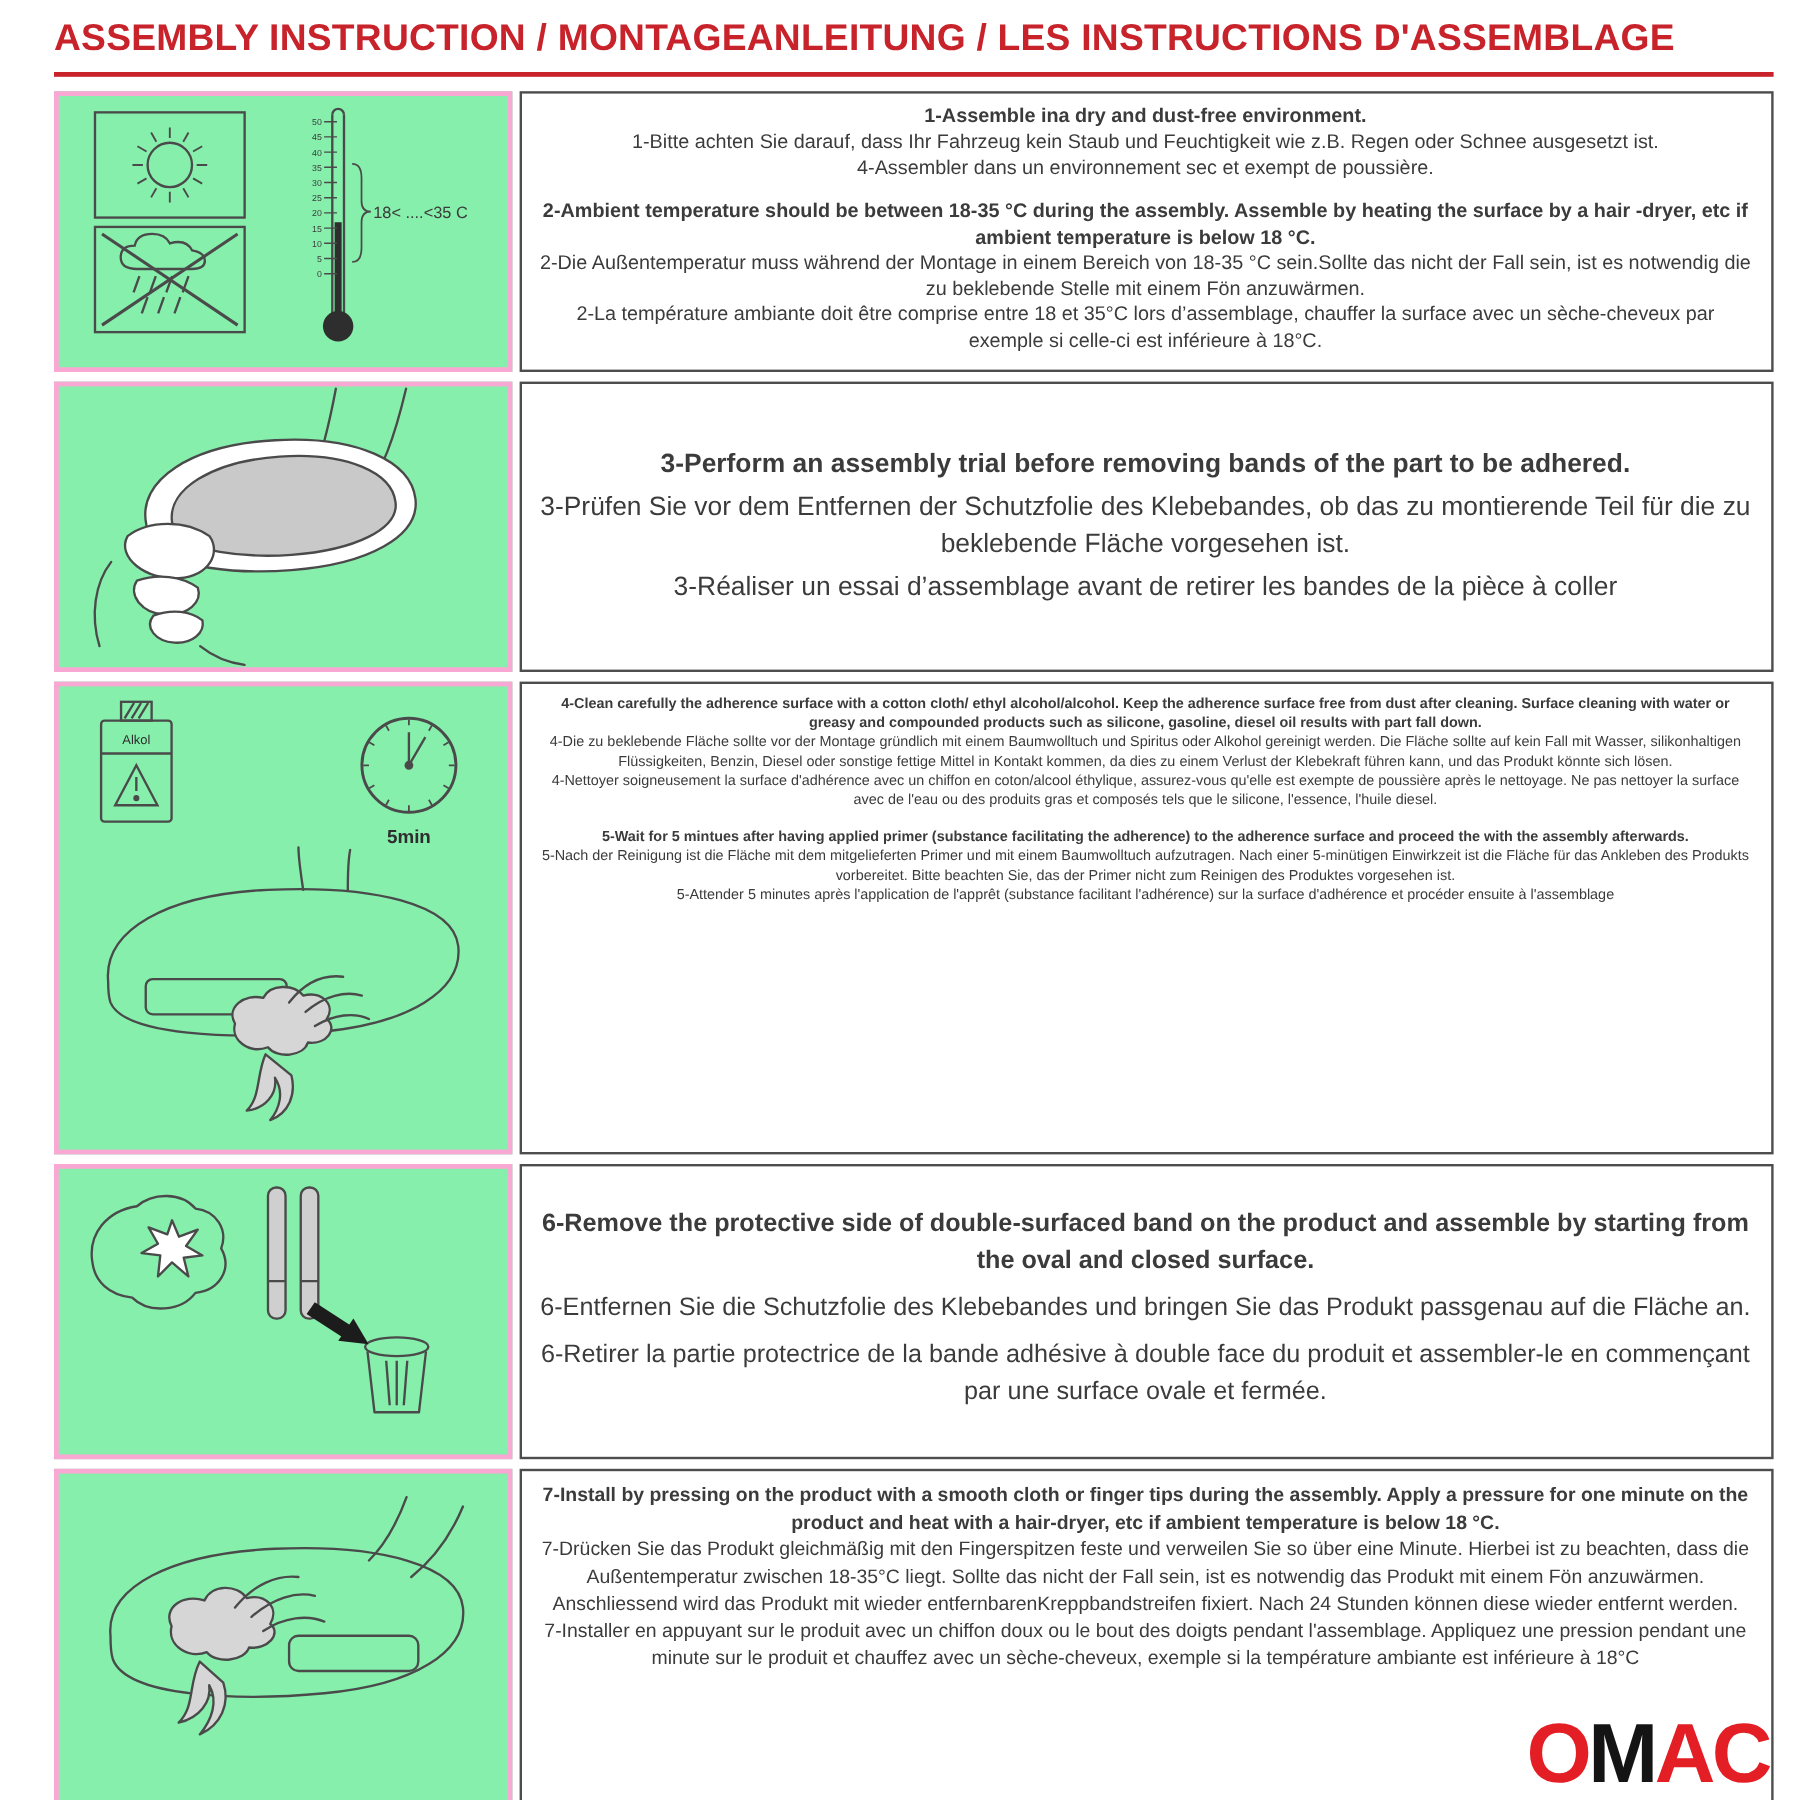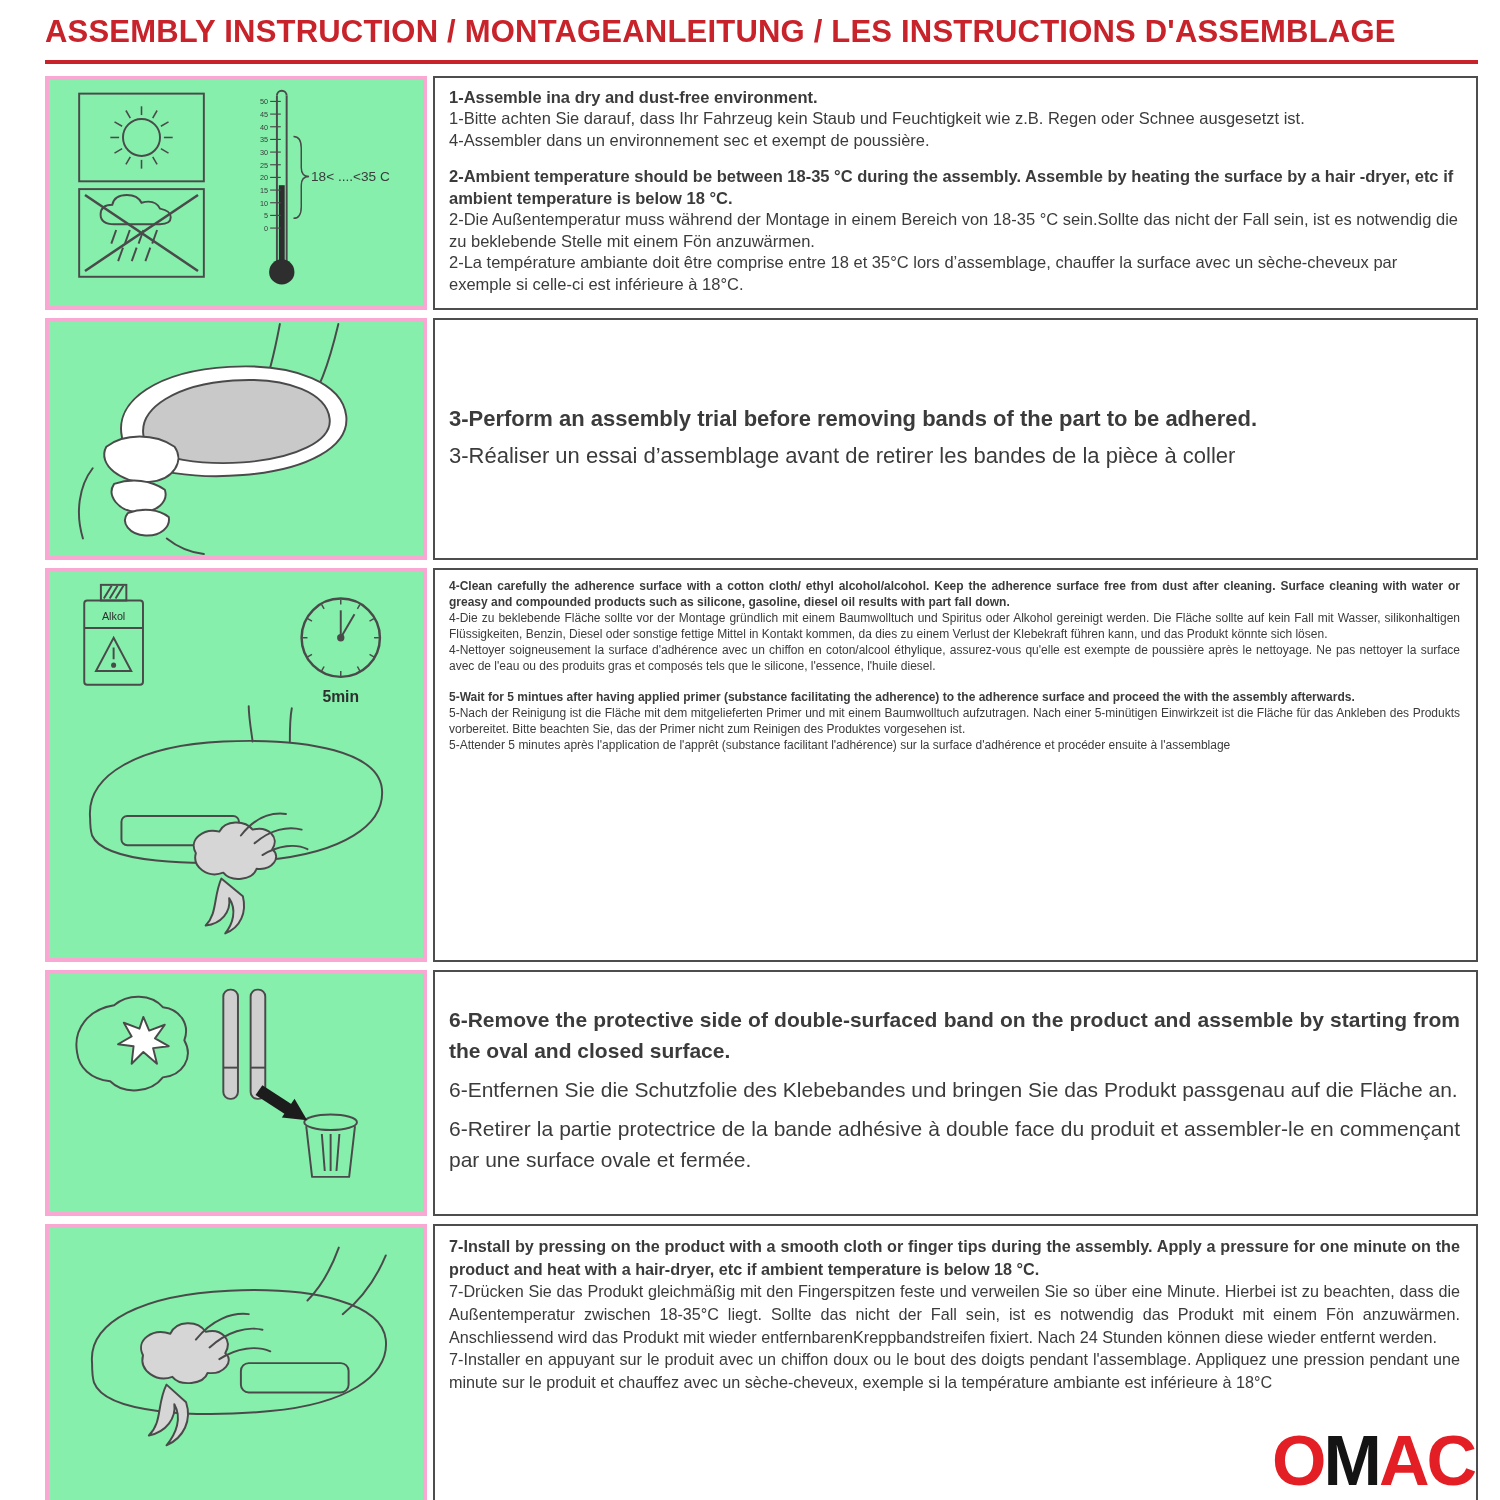--- a/index.html
+++ b/index.html
@@ -9,21 +9,21 @@
     font-family:"Liberation Sans", sans-serif; color:#3b3b3b;
   }
   .page { padding:10px 22px 0 45px; }
   .title { color:#c8232b; font-size:31px; font-weight:bold; letter-spacing:0.2px; margin-top:4px; }
   .rule { height:4px; background:#c8232b; margin:10px 0 12px 0; }
   .row { display:flex; gap:6px; margin-bottom:8px; }
   .illus { flex:0 0 382px; border:4px solid #f9a8d4; background:#86efac; }
   .art { width:100%; height:100%; display:block; }
   .textbox { flex:1; border:2px solid #4d4d4d; background:#fff; padding:9px 16px 8px 14px; }
   .center { display:flex; flex-direction:column; justify-content:center; }
-  p { margin:0; }
+  p { margin:0;text-align:center; }
   .b { font-weight:bold; }
   .mt { margin-top:15px; }
   .r1 { height:234px; }
   .r2 { height:242px; }
   .r3 { height:394px; }
   .r4 { height:246px; }
   .r5 { height:288px; }
   .r1 .textbox { font-size:16.5px; line-height:1.3; }
   .r2 .textbox { font-size:22px; line-height:1.42; }
   .r2 .textbox p { margin-bottom:5px; }
@@ -136,20 +136,21 @@
           <path d="M58,128 C76,114 108,114 128,128 C138,142 128,162 102,164 C74,166 48,146 58,128 Z" fill="#ffffff"></path>
           <path d="M66,166 C84,160 104,162 118,172 C122,184 110,196 90,195 C70,194 58,178 66,166 Z" fill="#ffffff"></path>
           <path d="M80,196 C96,190 112,192 122,200 C124,210 114,220 98,219 C82,218 72,206 80,196 Z" fill="#ffffff"></path>
           <path d="M44,150 C30,168 26,196 34,222"></path>
           <path d="M120,222 C130,230 142,236 158,238"></path>
         </g>
       </svg>
     </div>
     <div class="textbox center">
       <p class="b">3-Perform an assembly trial before removing bands of the part to be adhered.</p>
+      <p>3-Prüfen Sie vor dem Entfernen der Schutzfolie des Klebebandes, ob das zu montierende Teil für die zu beklebende Fläche vorgesehen ist.</p>
       <p>3-Réaliser un essai d’assemblage avant de retirer les bandes de la pièce à coller</p>
     </div>
   </section>
 
   <section class="row r3">
     <div class="illus">
       <svg class="art" viewBox="0 0 382 392">
         <g stroke="#4a4a4a" fill="none" stroke-width="2">
           <rect x="36" y="28" width="60" height="86" rx="3"></rect>
           <rect x="53" y="12" width="26" height="16"></rect>

